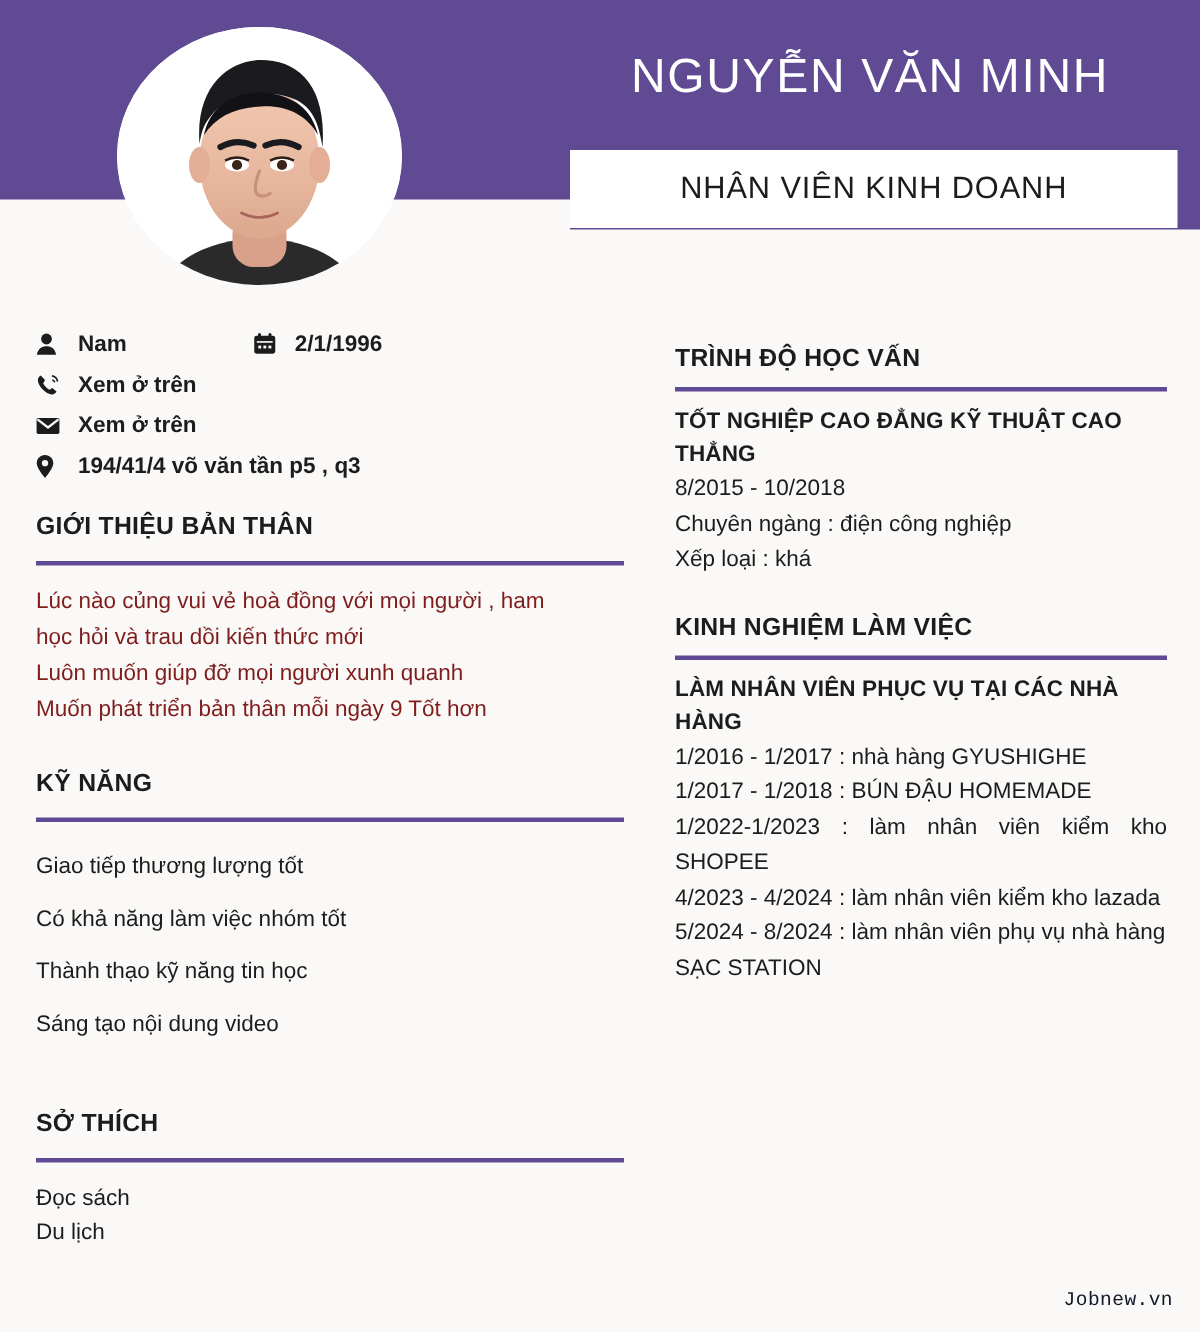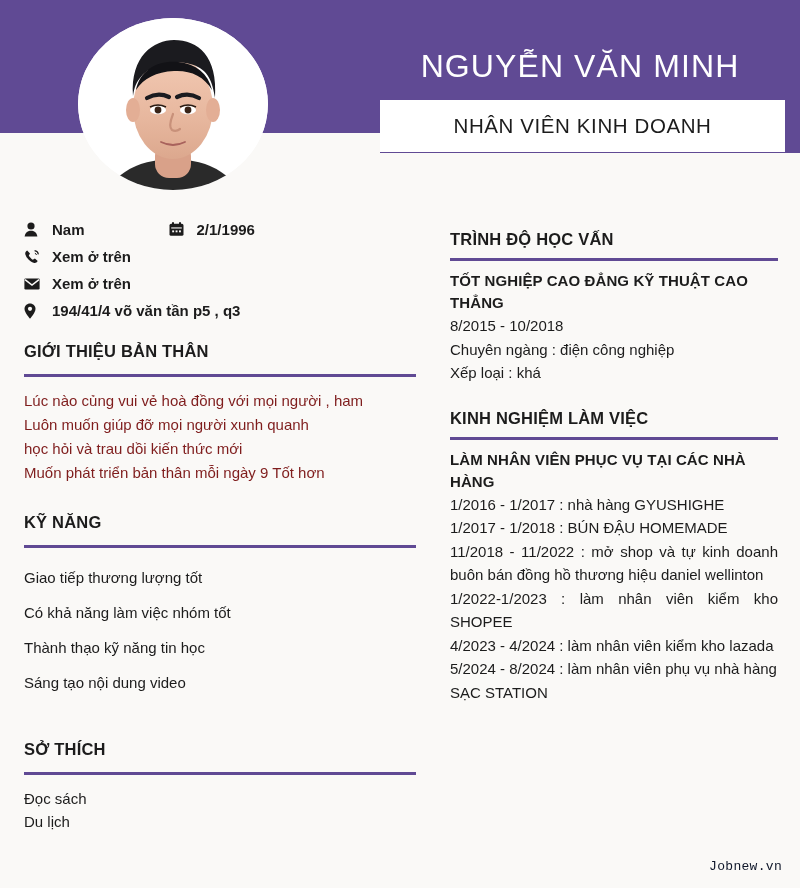--- a/index.html
+++ b/index.html
@@ -52,21 +52,21 @@
     font-size: 20.5px;
     letter-spacing: 0.6px;
     color: #1c1c1c;
     font-weight: 400;
     white-space: nowrap;
     text-align: right;
   }
 
   .full-name {
     position: absolute;
-    left: 380px; top: 48px;
+    left: 380px; top: 32px;
     width: 400px;
     text-align: center;
     color: #ffffff;
     font-size: 32px;
     letter-spacing: 1.1px;
     font-weight: 400;
     white-space: nowrap;
     z-index: 3;
   }
 
@@ -298,22 +298,22 @@
           </span>
           <span class="c-text">194/41/4 võ văn tần p5 , q3</span>
         </div>
       </div>
     </div>
 
     <div class="sec-title">GIỚI THIỆU BẢN THÂN</div>
     <div class="sec-rule"></div>
     <div>
       <div class="para-line">Lúc nào củng vui vẻ hoà đồng với mọi người , ham</div>
+      <div class="para-line">học hỏi và trau dồi kiến thức mới</div>
       <div class="para-line">Luôn muốn giúp đỡ mọi người xunh quanh</div>
-      <div class="para-line">học hỏi và trau dồi kiến thức mới</div>
       <div class="para-line">Muốn phát triển bản thân mỗi ngày 9 Tốt hơn</div>
     </div>
 
     <div class="sec-title" style="margin-top:28px">KỸ NĂNG</div>
     <div class="sec-rule"></div>
     <div>
       <div class="skill-line">Giao tiếp thương lượng tốt</div>
       <div class="skill-line">Có khả năng làm việc nhóm tốt</div>
       <div class="skill-line">Thành thạo kỹ năng tin học</div>
       <div class="skill-line">Sáng tạo nội dung video</div>
@@ -337,21 +337,20 @@
       <div class="entry-line">Chuyên ngàng : điện công nghiệp</div>
       <div class="entry-line">Xếp loại : khá</div>
     </div>
 
     <div class="sec-title" style="margin-top:24px">KINH NGHIỆM LÀM VIỆC</div>
     <div class="sec-rule tight"></div>
     <div class="entry-block">
       <div class="entry-title">LÀM NHÂN VIÊN PHỤC VỤ TẠI CÁC NHÀ HÀNG</div>
       <div class="entry-line">1/2016 - 1/2017 : nhà hàng GYUSHIGHE</div>
       <div class="entry-line">1/2017 - 1/2018 : BÚN ĐẬU HOMEMADE</div>
-      <div class="entry-line">11/2018 - 11/2022 : mở shop và tự kinh doanh buôn bán đồng hồ thương hiệu daniel wellinton</div>
       <div class="entry-line">1/2022-1/2023 : làm nhân viên kiểm kho SHOPEE</div>
       <div class="entry-line">4/2023 - 4/2024 : làm nhân viên kiểm kho lazada</div>
       <div class="entry-line">5/2024 - 8/2024 : làm nhân viên phụ vụ nhà hàng SẠC STATION</div>
     </div>
   </div>
 </div>
 
 <div class="watermark">Jobnew.vn</div>
 
 </body></html>

